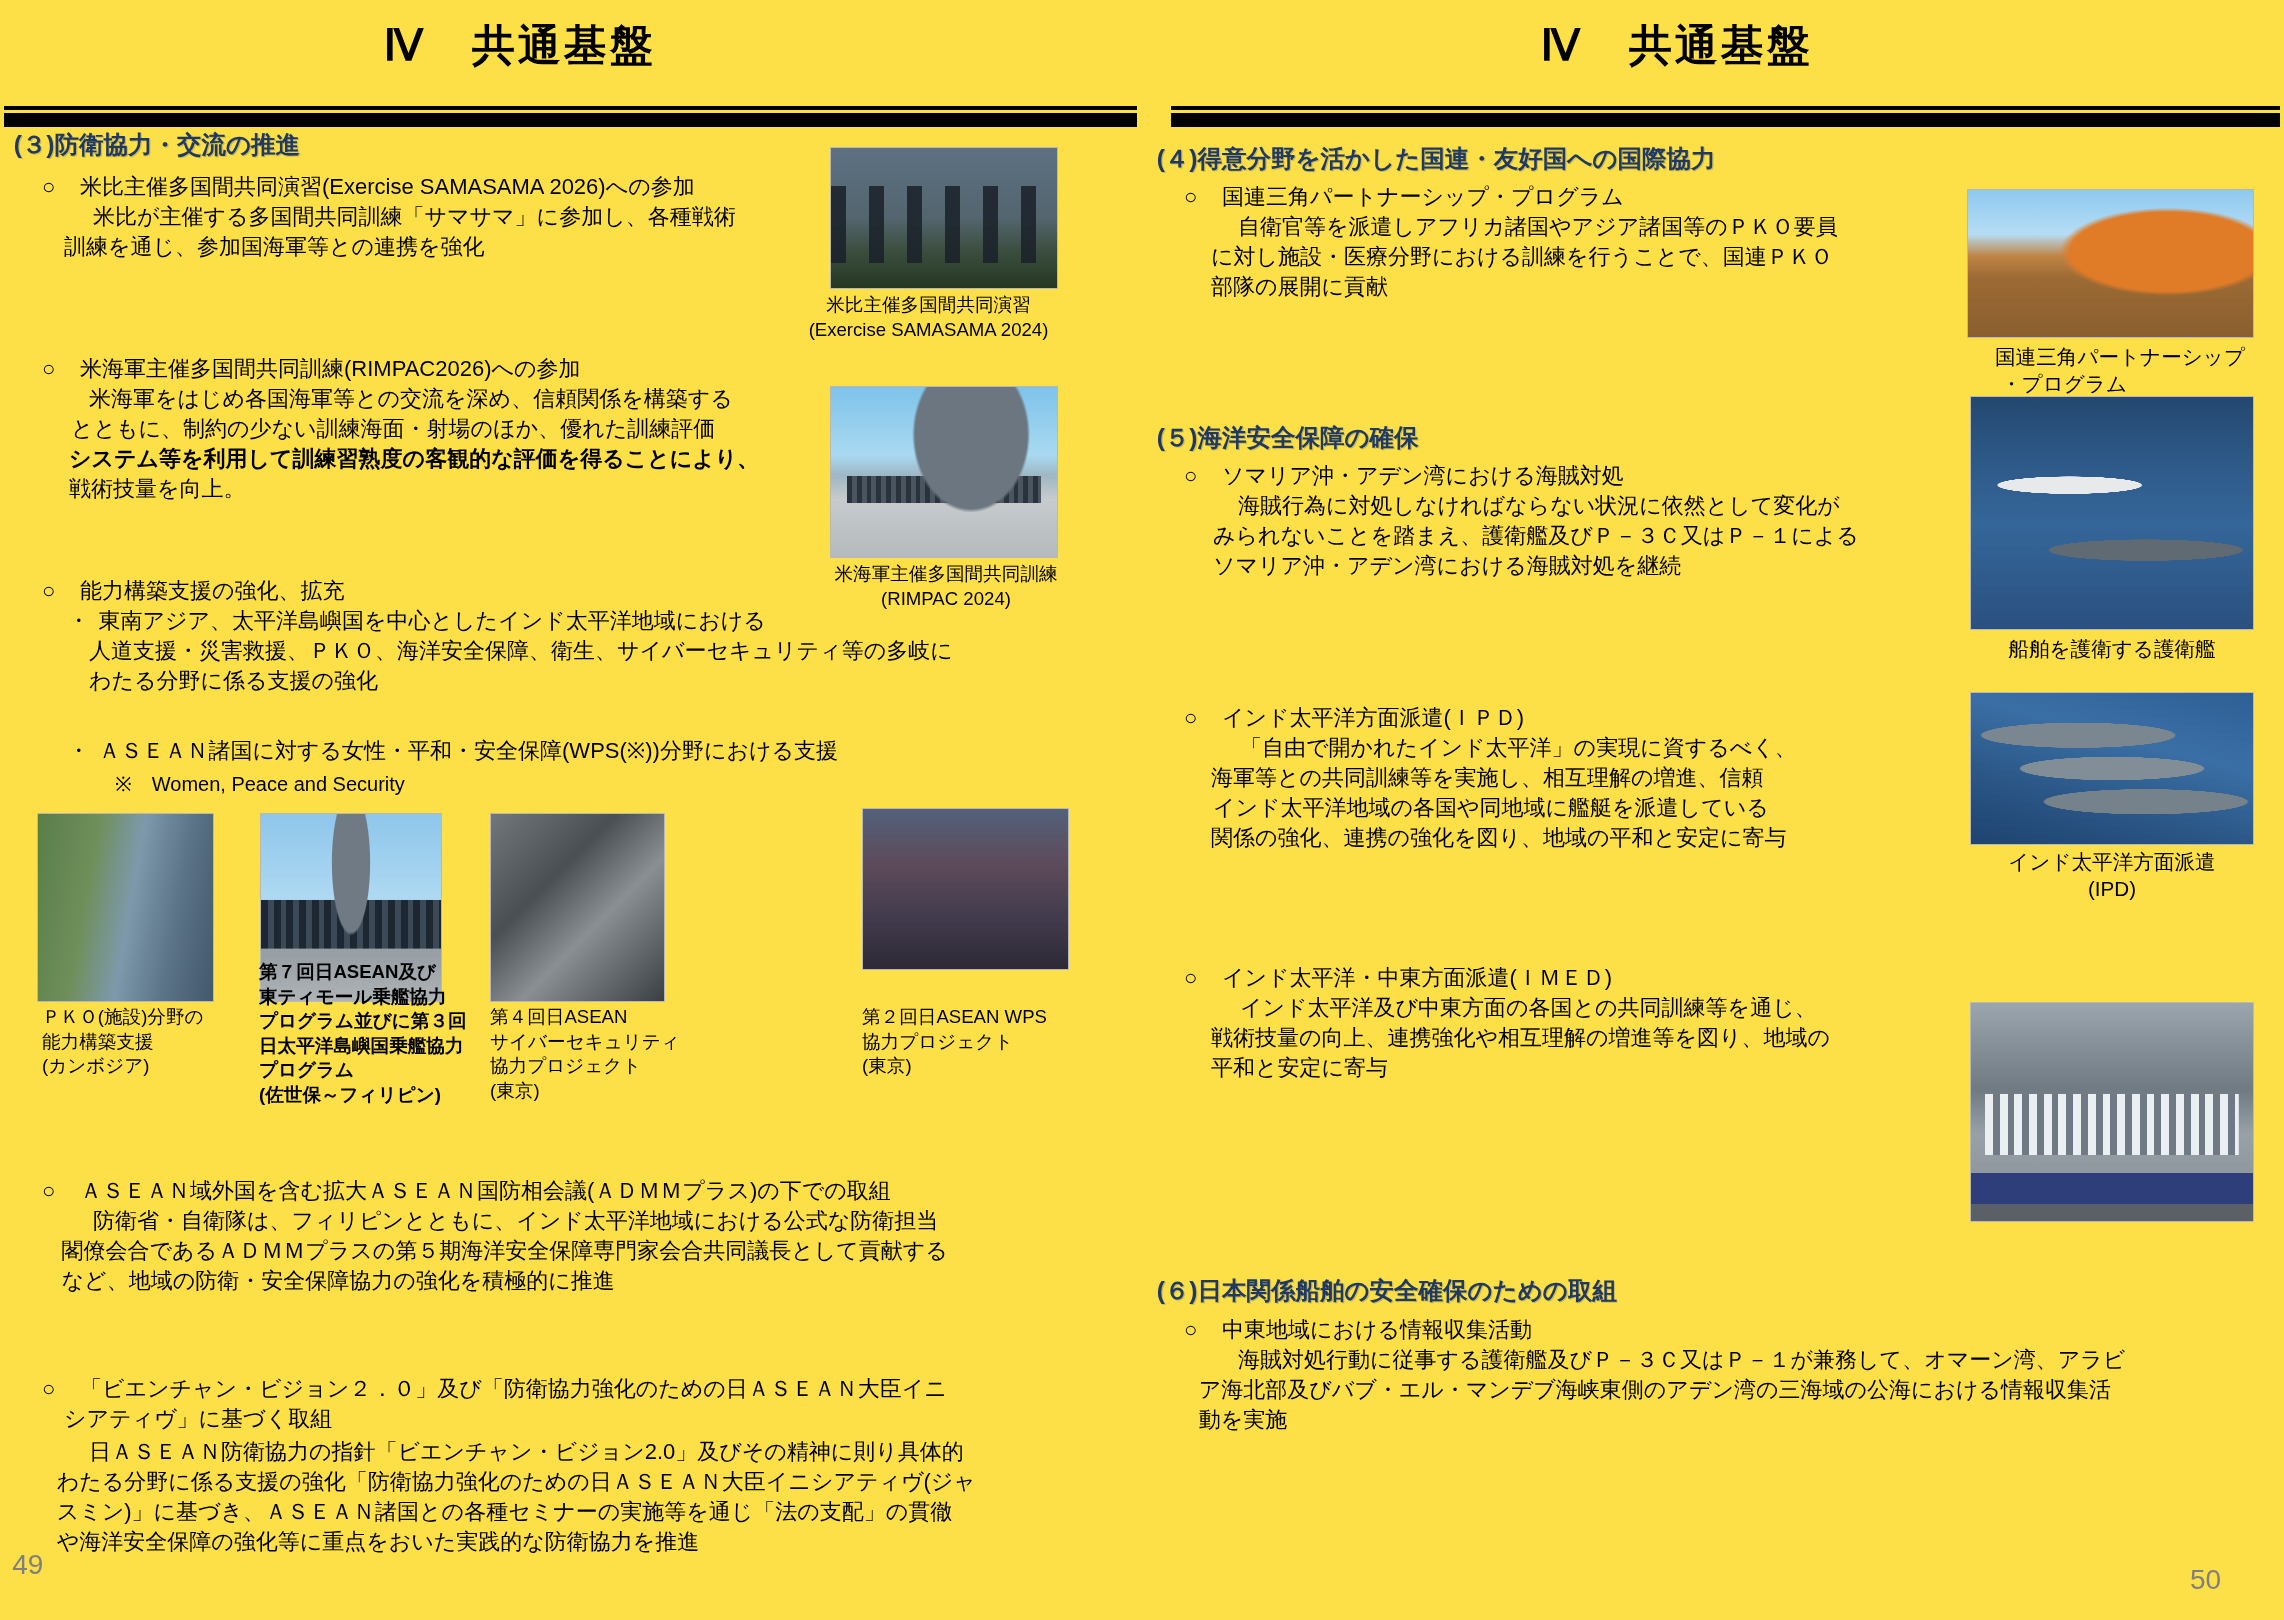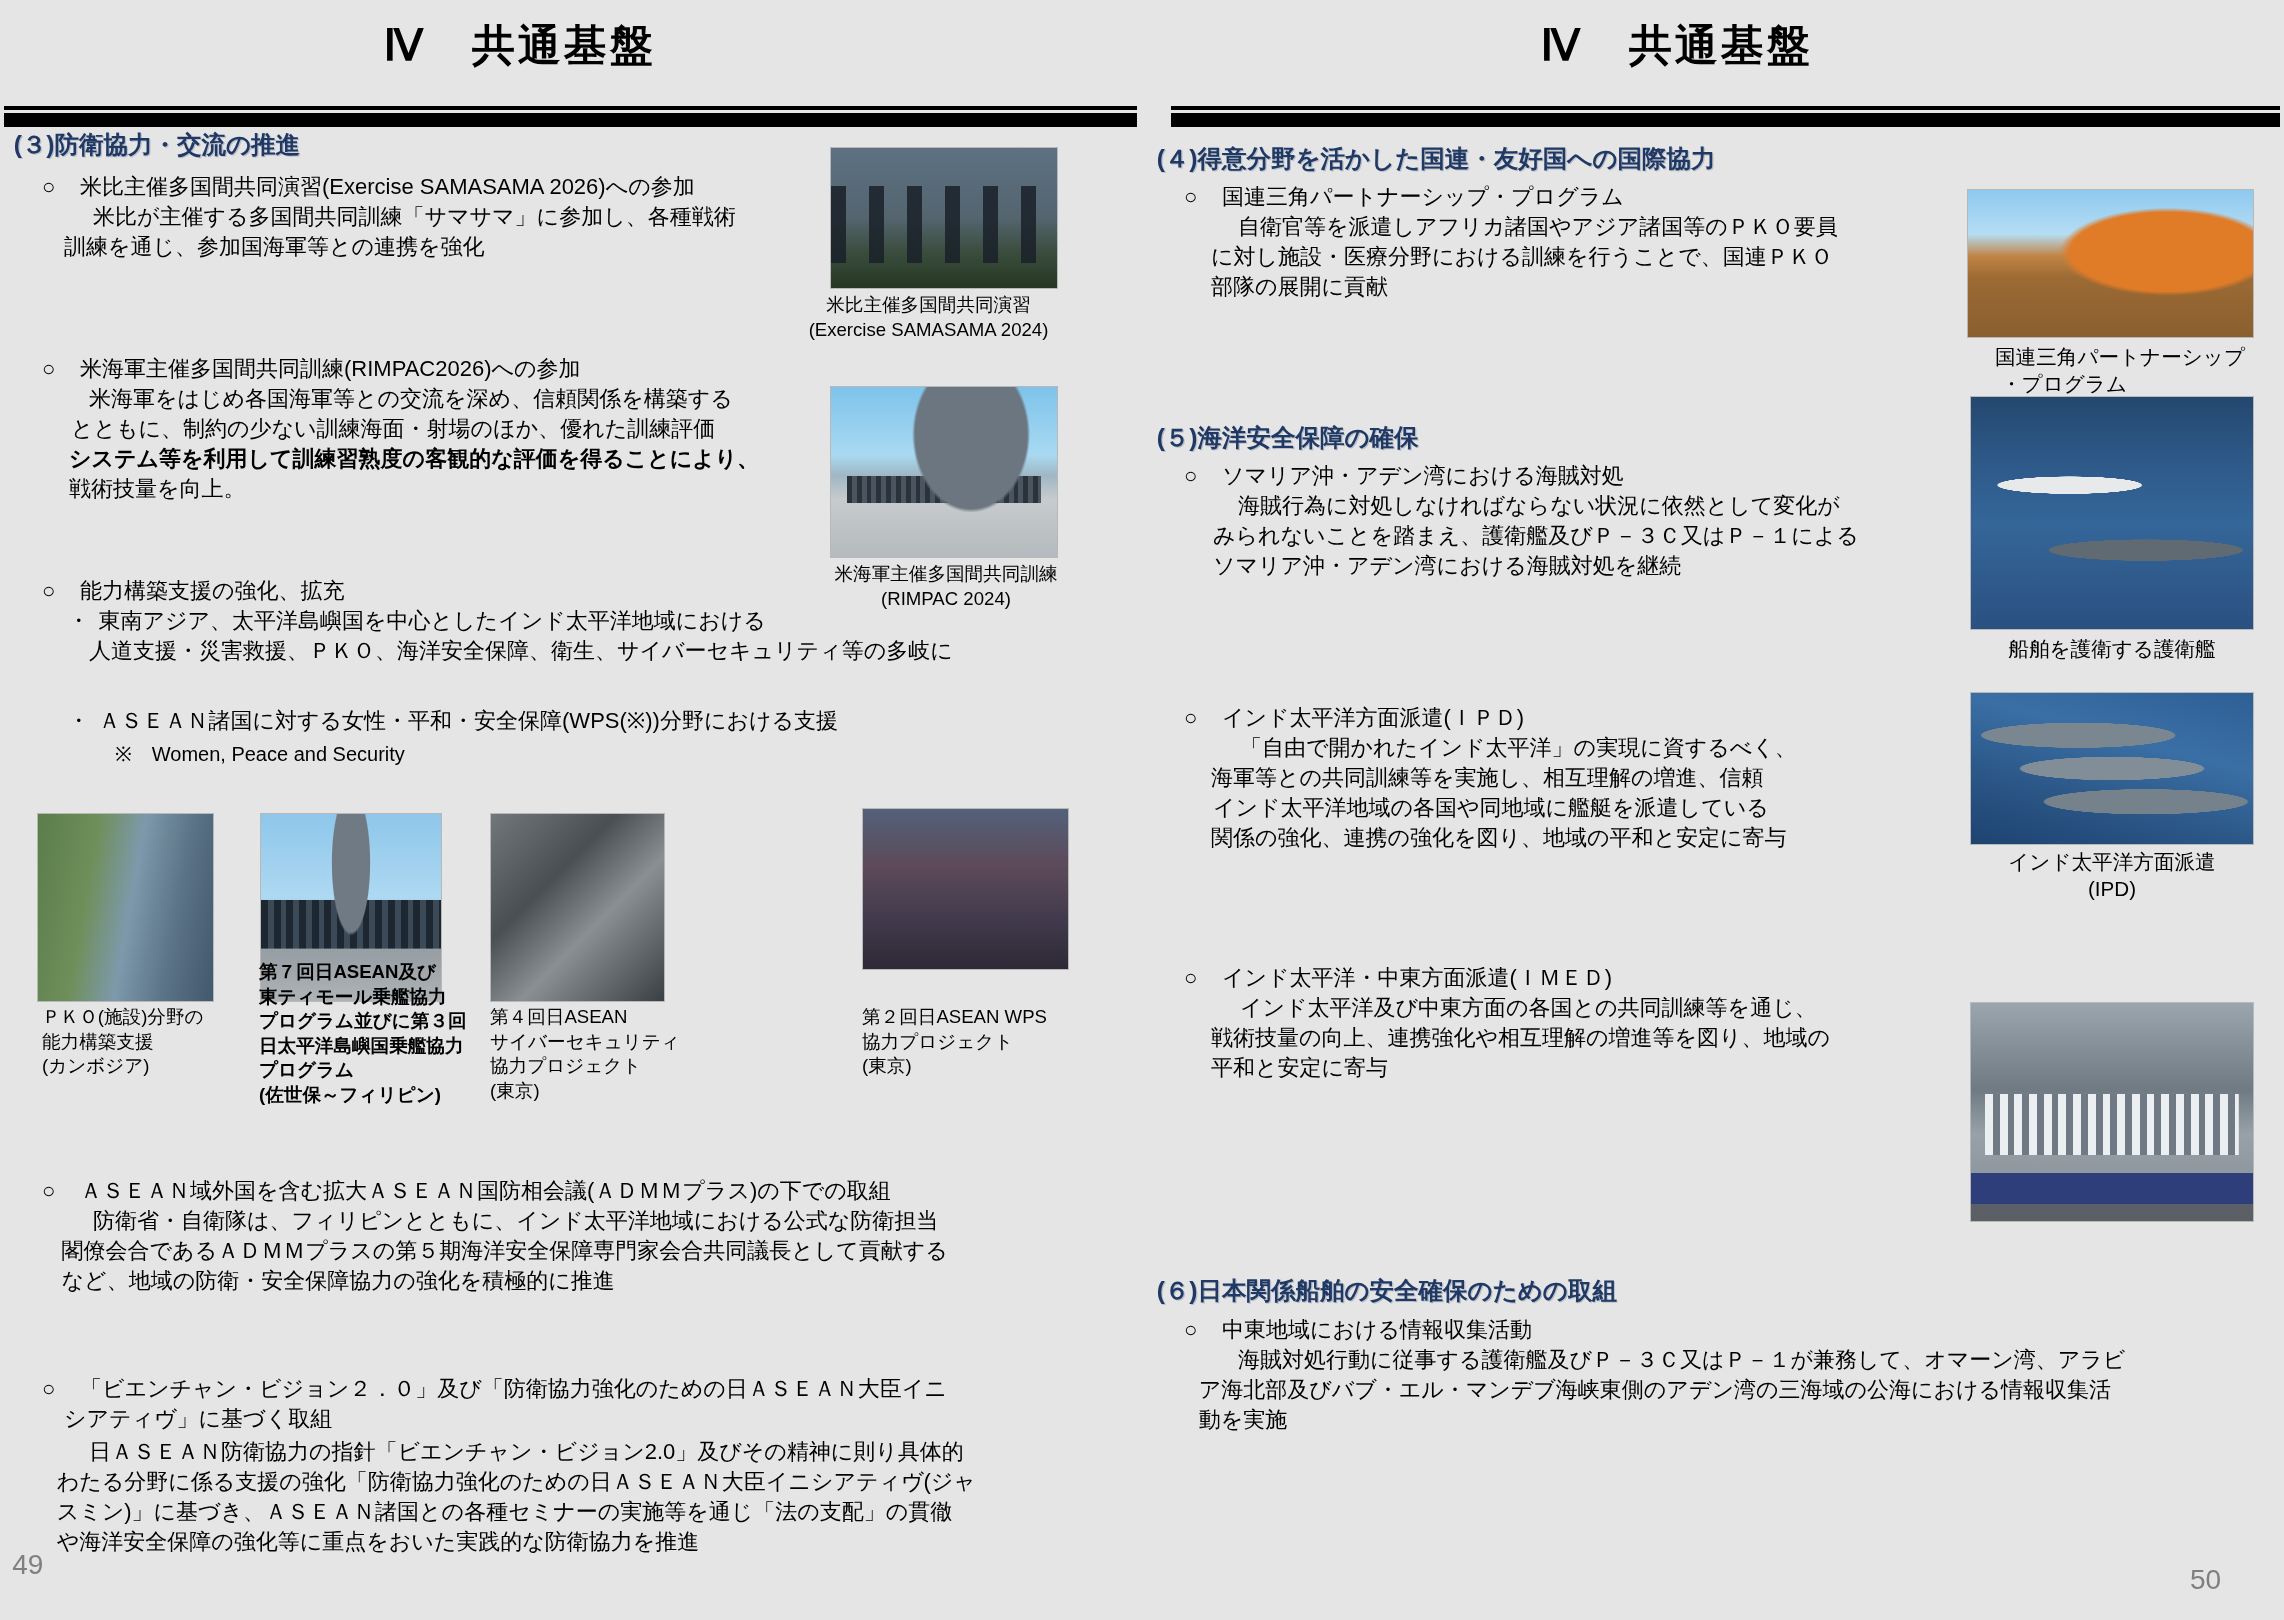--- a/index.html
+++ b/index.html
@@ -1,19 +1,19 @@
 <!DOCTYPE html>
 <html style="font-size:7.8px"><head>
 <meta charset="utf-8">
 <style>
   * { margin:0; padding:0; box-sizing:border-box; }
   html,body { background:#ffffff; }
   body { font-family:"Liberation Sans", sans-serif; }
   .canvas { position:relative; width:2284px; height:1621px; background:#ffffff; overflow:hidden; }
-  .page { position:absolute; top:0; width:1142px; height:1621px; background:#e5e5e5; }
+  .page { position:absolute; top:0; width:1142px; height:1621px; background:#fde047; }
 
   .slide-title { position:absolute; top:16.7px; left:0; width:100%; text-align:center;
     font-size:43px; font-weight:bold; color:#000; letter-spacing:2.9px; white-space:nowrap; }
   .sep-thin  { position:absolute; height:3.9px;  background:#000; }
   .sep-thick { position:absolute; height:14px; background:#000; }
 
   .h { position:absolute; font-size:24.5px; font-weight:bold; color:#1f3864; white-space:nowrap;
        text-shadow:1.2px 1.2px 0 rgba(31,56,100,0.22); }
 
   .t { font-size:22px; line-height:30px; color:#000; }
@@ -111,20 +111,21 @@
     <div class="bullet t" style="top:576px; left:42px;">
       <div class="row">
         <span class="mk">○</span>
         <span>能力構築支援の強化、拡充</span>
       </div>
       <div class="row" style="padding-left:25.5px;">
         <span class="mk2">・</span>
         <span>東南アジア、太平洋島嶼国を中心としたインド太平洋地域における</span>
       </div>
       <div style="padding-left:47px;">人道支援・災害救援、ＰＫＯ、海洋安全保障、衛生、サイバーセキュリティ等の多岐に</div>
+      <div style="padding-left:47px;">わたる分野に係る支援の強化</div>
       <div class="row" style="padding-left:25.5px; margin-top:40px;">
         <span class="mk2">・</span>
         <span>ＡＳＥＡＮ諸国に対する女性・平和・安全保障(WPS(※))分野における支援</span>
       </div>
       <div class="note" style="padding-left:73px; margin-top:2.9px;">※　Women, Peace and Security</div>
     </div>
 
     <div class="ph ph-pko" style="left:37px;   top:813px; width:177px; height:189px;"></div>
     <div class="ph ph-ride" style="left:260px;  top:813px; width:182px; height:189px;"></div>
     <div class="ph ph-cyber" style="left:490px; top:813px; width:175px; height:189px;"></div>

